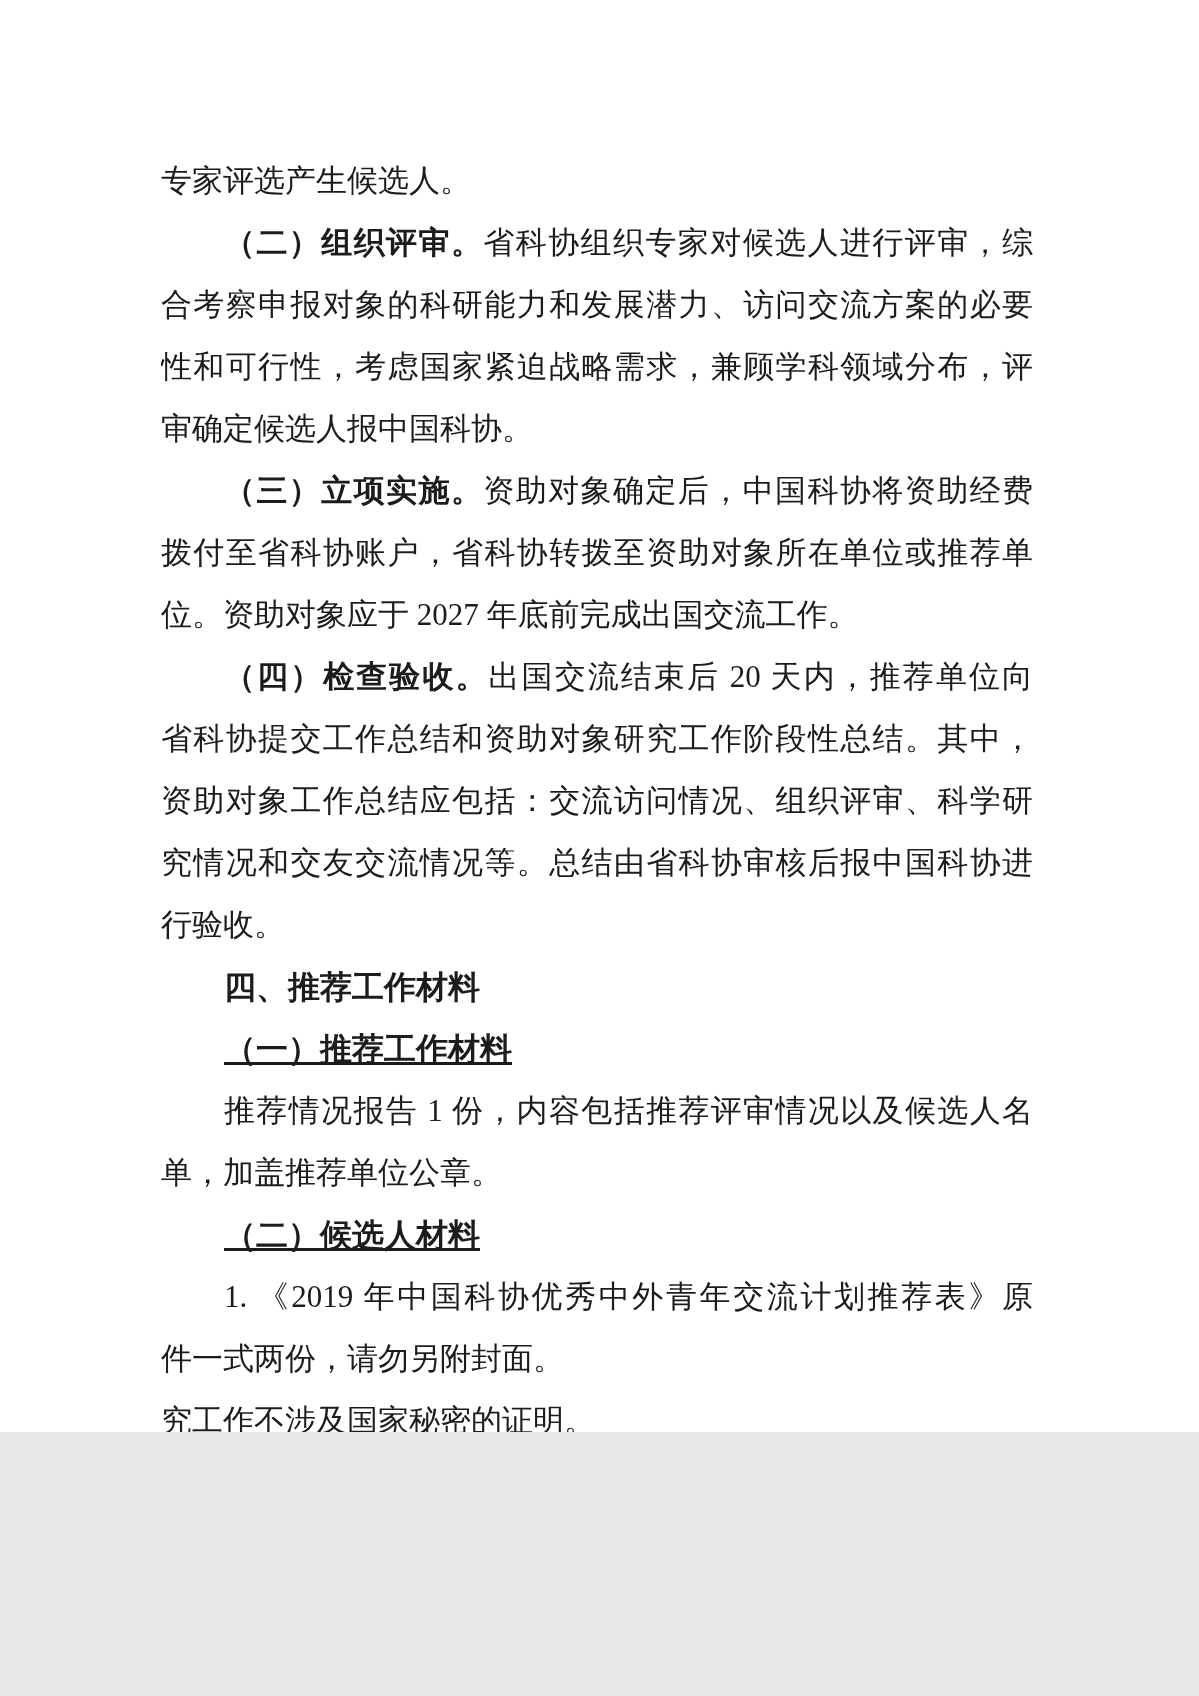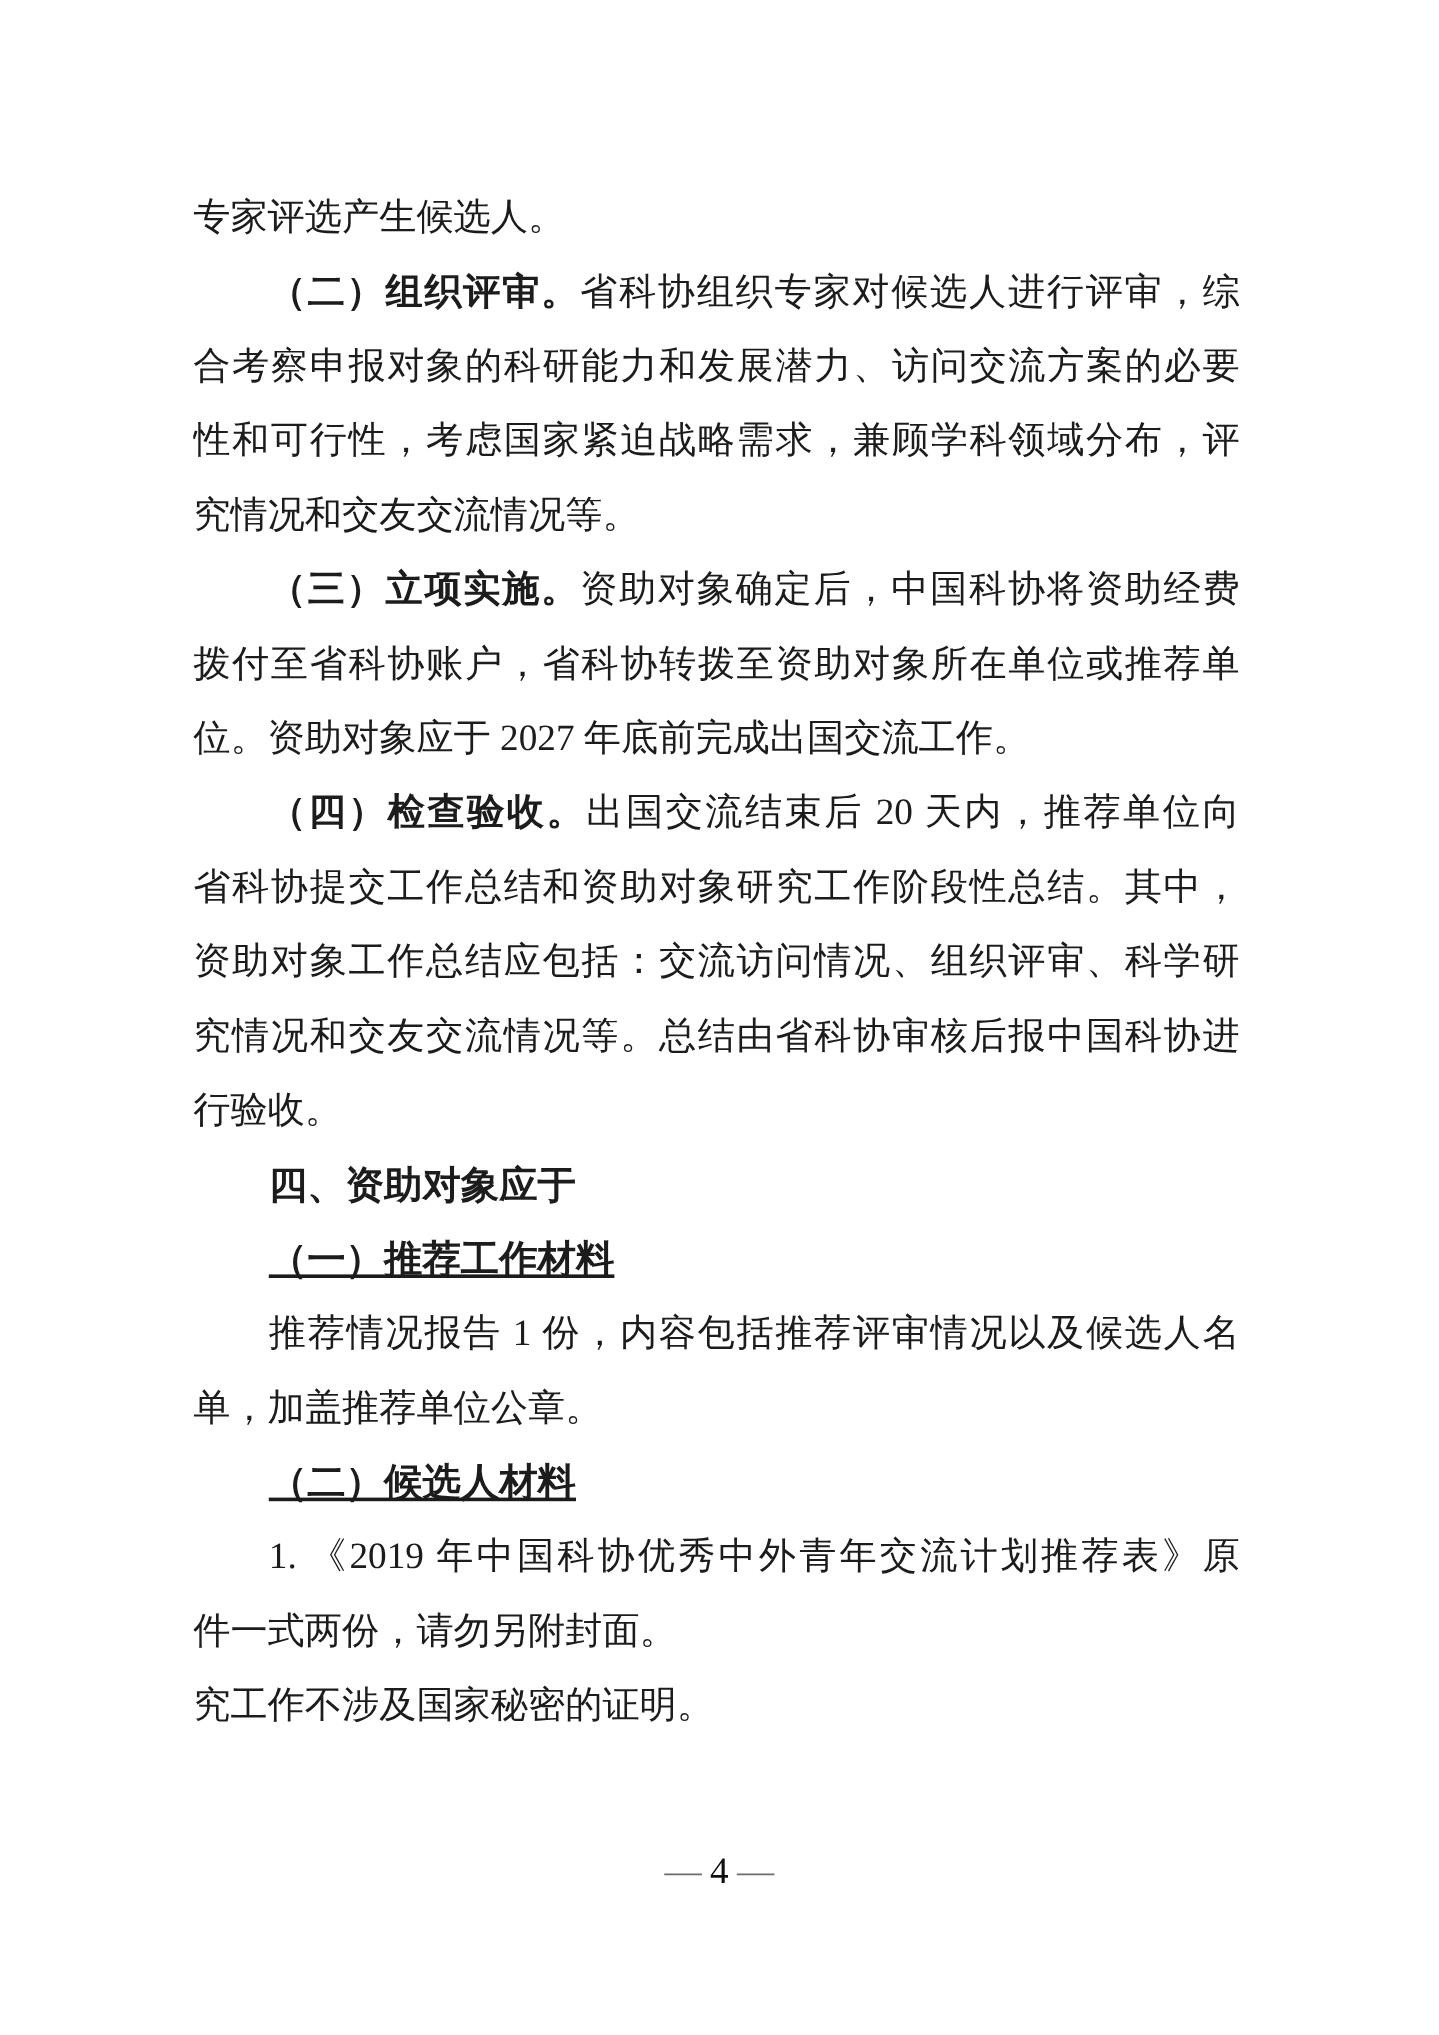--- a/index.html
+++ b/index.html
@@ -3,21 +3,21 @@
 <meta charset="utf-8">
 <style>
   html, body {
     margin: 0;
     padding: 0;
     background: #e8e8e8;
   }
   .page {
     position: relative;
     width: 1199px;
-    height: 1696px;
+    height: 1432px;
     margin: 0 auto;
     background: #ffffff;
     font-family: "Liberation Serif", serif;
     color: #1c1c1c;
     overflow: hidden;
   }
   .content {
     position: absolute;
     left: 161px;
     top: 150px;
@@ -70,30 +70,30 @@
 </style>
 </head>
 <body>
 
 <div class="page">
   <div class="content">
       <div class="line">专家评选产生候选人。</div>
       <div class="line indent fill"><b class="lead">（二）组织评审。</b>省科协组织专家对候选人进行评审，综</div>
       <div class="line fill">合考察申报对象的科研能力和发展潜力、访问交流方案的必要</div>
       <div class="line fill">性和可行性，考虑国家紧迫战略需求，兼顾学科领域分布，评</div>
-      <div class="line">究情况和交友交流情况等。</div>
+      <div class="line">审确定候选人报中国科协。</div>
       <div class="line indent fill"><b class="lead">（三）立项实施。</b>资助对象确定后，中国科协将资助经费</div>
       <div class="line fill">拨付至省科协账户，省科协转拨至资助对象所在单位或推荐单</div>
       <div class="line">位。资助对象应于 2027 年底前完成出国交流工作。</div>
       <div class="line indent fill"><b class="lead">（四）检查验收。</b>出国交流结束后 20 天内，推荐单位向</div>
       <div class="line fill">省科协提交工作总结和资助对象研究工作阶段性总结。其中，</div>
       <div class="line fill">资助对象工作总结应包括：交流访问情况、组织评审、科学研</div>
       <div class="line fill">究情况和交友交流情况等。总结由省科协审核后报中国科协进</div>
       <div class="line">行验收。</div>
-      <div class="line indent heiti">四、资助对象应于</div>
+      <div class="line indent heiti">四、推荐工作材料</div>
       <div class="line indent subhead">（一）推荐工作材料</div>
       <div class="line indent fill">推荐情况报告 1 份，内容包括推荐评审情况以及候选人名</div>
       <div class="line">单，加盖推荐单位公章。</div>
       <div class="line indent subhead">（二）候选人材料</div>
       <div class="line indent fill">1. 《2019 年中国科协优秀中外青年交流计划推荐表》原</div>
       <div class="line">件一式两份，请勿另附封面。</div>
       <div class="line">究工作不涉及国家秘密的证明。</div>
     </div>
   <div class="footer">
     <span class="dash">—</span><span class="pagenum">4</span><span class="dash">—</span>

